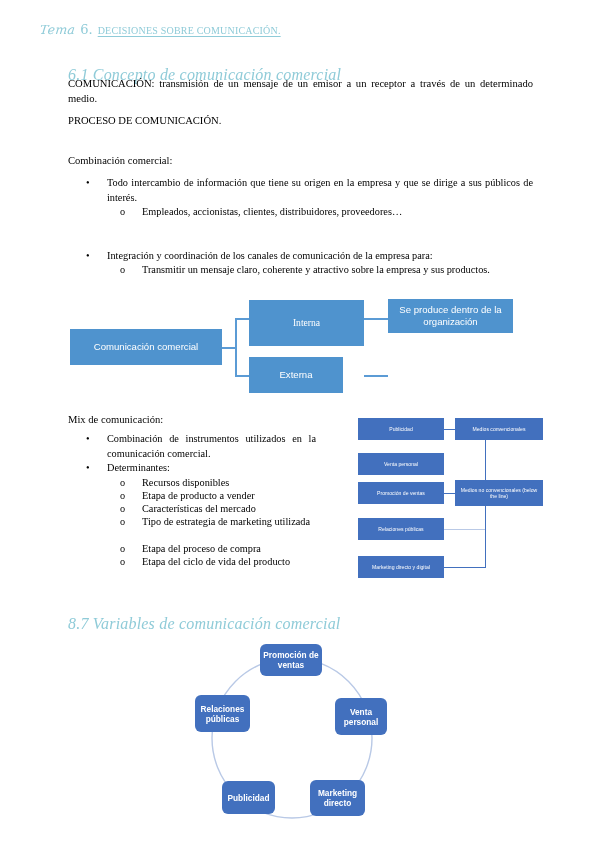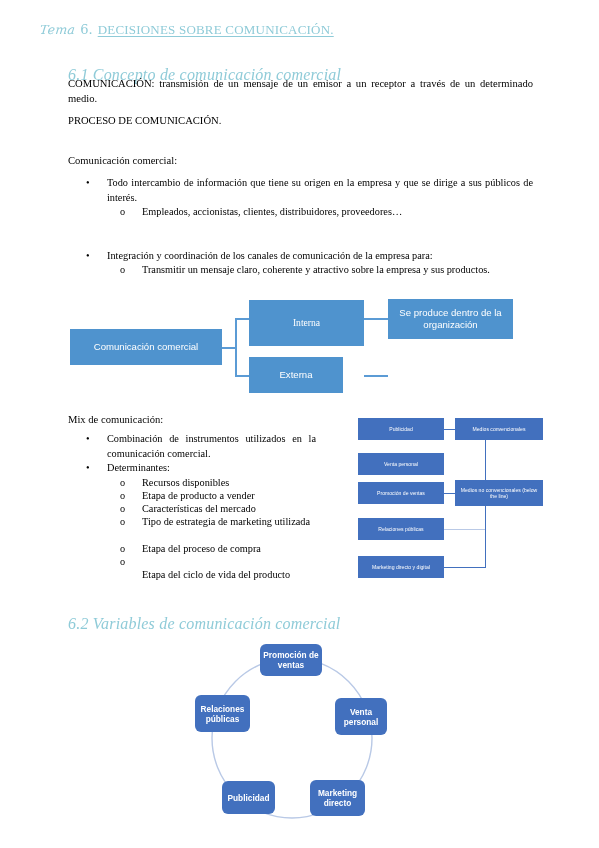--- a/index.html
+++ b/index.html
@@ -37,21 +37,21 @@
     letter-spacing: 0.3px;
     transform: skewX(-6deg);
   }
   .tema-num {
     font-family: "DejaVu Serif", serif;
     font-size: 13px;
     color: #8FCBD8;
   }
   .header-title {
     font-family: "Liberation Serif", serif;
-    font-size: 13px;
+    font-size: 10px;
     font-variant: small-caps;
     letter-spacing: 0.2px;
     color: #8FCBD8;
     text-decoration: underline;
     text-underline-offset: 2px;
   }
 
   
   .section-heading {
     position: absolute;
@@ -162,21 +162,21 @@
     <span class="tema-num">6.</span>
     <span class="header-title">DECISIONES SOBRE COMUNICACIÓN.</span>
   </div>
 
   <div class="section-heading" style="left:68px; top:54px;">6.1 Concepto de comunicación comercial</div>
 
   <div class="para" style="left:68px; top:76px; width:465px;">COMUNICACIÓN: transmisión de un mensaje de un emisor a un receptor a través de un determinado medio.</div>
 
   <div class="para nowrap" style="left:68px; top:113px;">PROCESO DE COMUNICACIÓN.</div>
 
-  <div class="para nowrap" style="left:68px; top:153px;">Comunicación comercial:</div>
+  <div class="para nowrap" style="left:68px; top:153px;">Combinación comercial:</div>
 
   <div class="bullet-row" style="left:86px; top:176px; width:447px;">
     <span class="marker">•</span>
     <span class="btext" style="padding-left:21px;">Todo intercambio de información que tiene su origen en la empresa y que se dirige a sus públicos de interés.</span>
   </div>
 
   <div class="bullet-row" style="left:120px; top:205px; width:410px;">
     <span class="marker">o</span>
     <span class="btext" style="padding-left:22px;">Empleados, accionistas, clientes, distribuidores, proveedores…</span>
   </div>
@@ -197,21 +197,21 @@
     <div class="fline" style="left:160px; top:51px; width:14px; height:1.5px;"></div>
     <div class="fline" style="left:173px; top:22px; width:1.5px; height:58px;"></div>
     <div class="fline" style="left:173px; top:22px; width:14px; height:1.5px;"></div>
     <div class="fline" style="left:173px; top:79px; width:14px; height:1.5px;"></div>
     <div class="fline" style="left:302px; top:22px; width:24px; height:1.5px;"></div>
     <div class="fline" style="left:302px; top:79px; width:24px; height:1.5px;"></div>
 
     <div class="fbox" style="left:8px; top:33px; width:152px; height:36px;">Comunicación comercial</div>
 
     <div class="fbox" style="left:187px; top:4px; width:115px; height:46px;font-family:Liberation Serif, serif;">Interna</div>
-    <div class="fbox" style="left:326px; top:3px; width:125px; height:40px;">Se produce dentro de la organización</div>
+    <div class="fbox" style="left:326px; top:3px; width:125px; height:34px;">Se produce dentro de la organización</div>
 
     <div class="fbox" style="left:187px; top:61px; width:94px; height:36px;">Externa</div>
   </div>
 
   <div class="para nowrap" style="left:68px; top:412px;">Mix de comunicación:</div>
 
   <div class="bullet-row" style="left:86px; top:432px; width:230px;">
     <span class="marker">•</span>
     <span class="btext" style="padding-left:21px;">Combinación de instrumentos utilizados en la comunicación comercial.</span>
   </div>
@@ -236,21 +236,21 @@
   <div class="bullet-row tight" style="left:120px; top:515px; width:197px;">
     <span class="marker">o</span>
     <span class="btext" style="padding-left:22px;">Tipo de estrategia de marketing utilizada</span>
   </div>
   <div class="bullet-row tight" style="left:120px; top:542px; width:205px;">
     <span class="marker">o</span>
     <span class="btext" style="padding-left:22px; white-space:nowrap;">Etapa del proceso de compra</span>
   </div>
   <div class="bullet-row tight" style="left:120px; top:555px; width:205px;">
     <span class="marker">o</span>
-    <span class="btext" style="padding-left:22px; white-space:nowrap;margin-top:13px;">Etapa del ciclo de vida del producto</span>
+    <span class="btext" style="padding-left:22px; white-space:nowrap;">Etapa del ciclo de vida del producto</span>
   </div>
 
   <div class="flow2">
 
     <div class="f2line" style="left:92px; top:14px; width:11px; height:1px;"></div>
     <div class="f2line" style="left:133px; top:14px; width:1px; height:58px;"></div>
     <div class="f2line" style="left:92px; top:78px; width:11px; height:1px;"></div>
     <div class="f2line faint" style="left:92px; top:114px; width:41px; height:1px;"></div>
     <div class="f2line" style="left:92px; top:152px; width:41px; height:1px;"></div>
     <div class="f2line" style="left:133px; top:88px; width:1px; height:65px;"></div>
@@ -258,21 +258,21 @@
     <div class="f2box" style="left:6px; top:3px; width:86px; height:22px;">Publicidad</div>
     <div class="f2box" style="left:6px; top:38px; width:86px; height:22px;">Venta personal</div>
     <div class="f2box" style="left:6px; top:67px; width:86px; height:22px;">Promoción de ventas</div>
     <div class="f2box" style="left:6px; top:103px; width:86px; height:22px;">Relaciones públicas</div>
     <div class="f2box" style="left:6px; top:141px; width:86px; height:22px;">Marketing directo y digital</div>
 
     <div class="f2box" style="left:103px; top:3px; width:88px; height:22px;">Medios convencionales</div>
     <div class="f2box" style="left:103px; top:65px; width:88px; height:26px;">Medios no convencionales (below the line)</div>
   </div>
 
-  <div class="section-heading" style="left:68px; top:603px;">6.2 Variables de comunicación comercial</div>
+  <div class="section-heading" style="left:68px; top:603px;">8.7 Variables de comunicación comercial</div>
 
 
   <div class="cycle">
     <svg width="220" height="190">
       <circle cx="110" cy="97" r="80" fill="none" stroke="#b9c9e6" stroke-width="1.4"></circle>
     </svg>
 
     <div class="cnode" style="left:78px; top:3px; width:62px; height:32px;">Promoción de ventas</div>
 
     <div class="cnode" style="left:153px; top:57px; width:52px; height:37px;">Venta personal</div>

